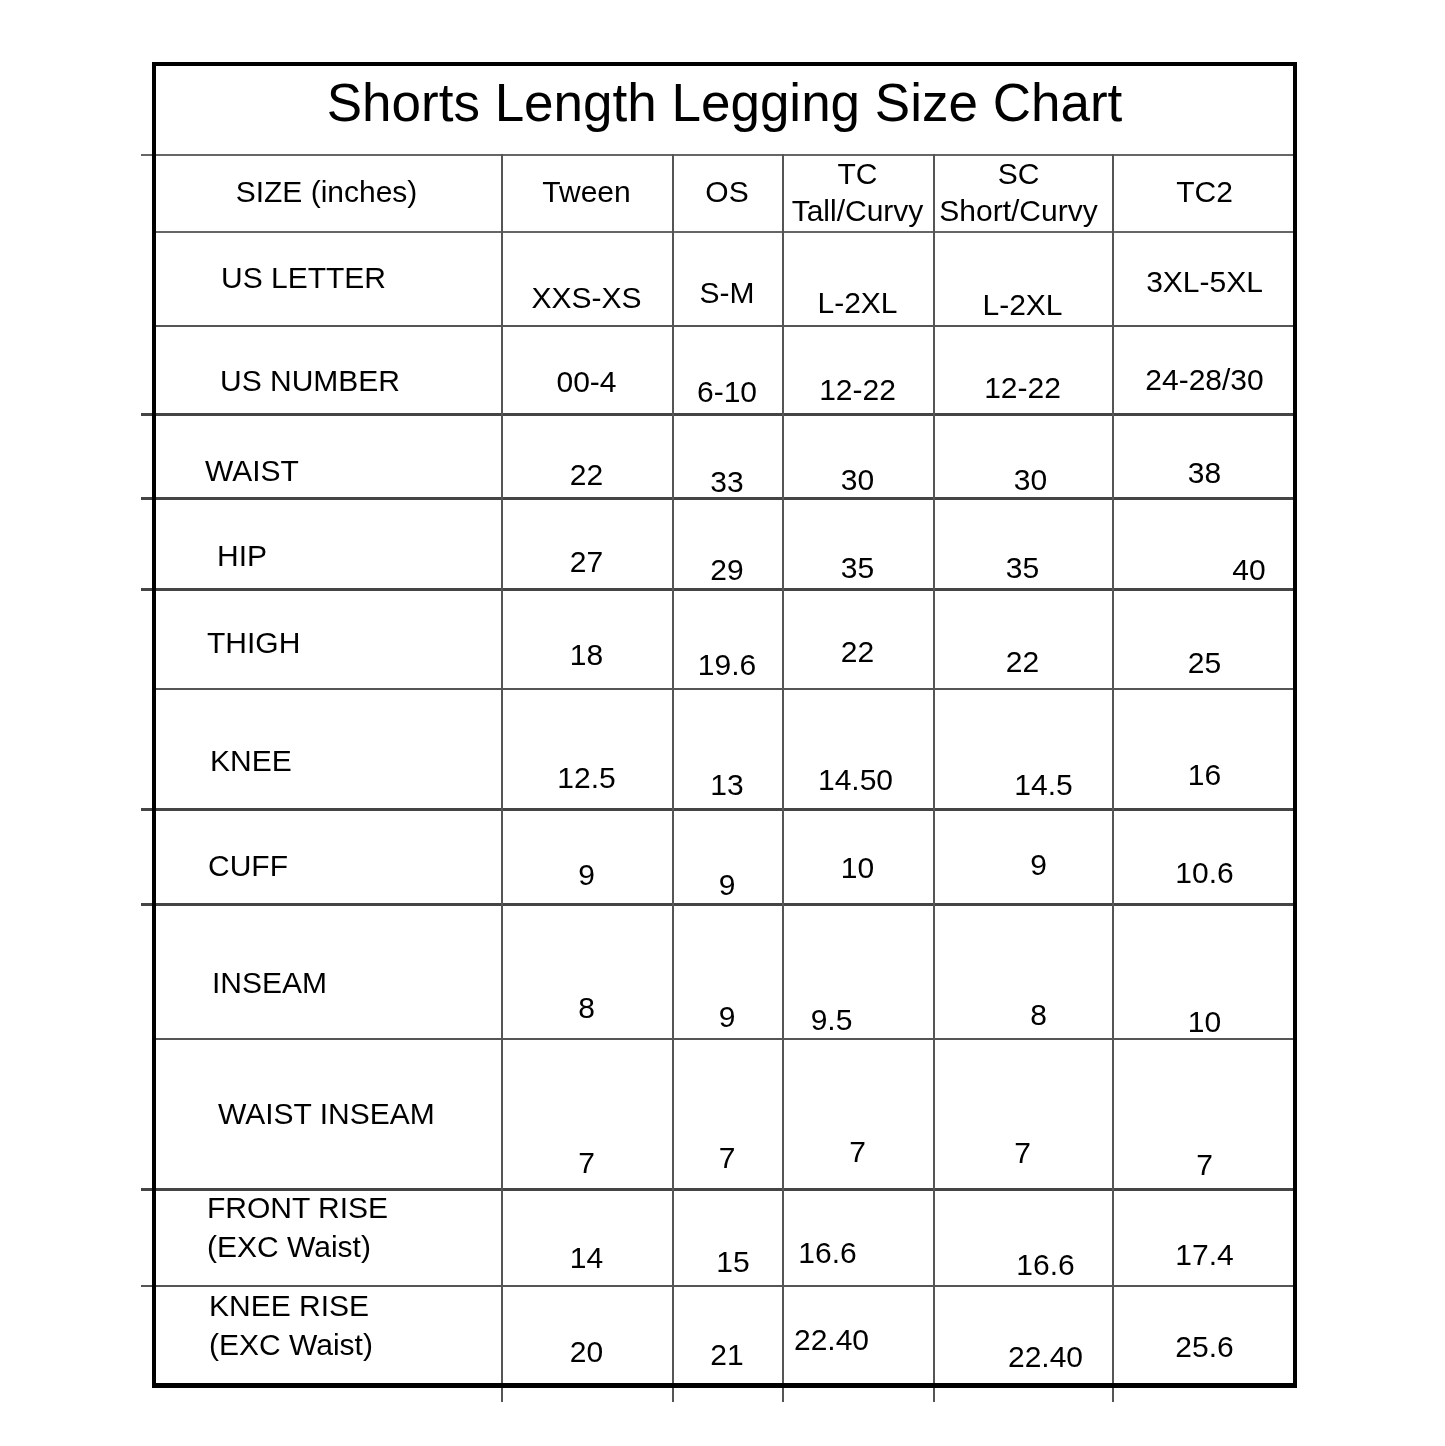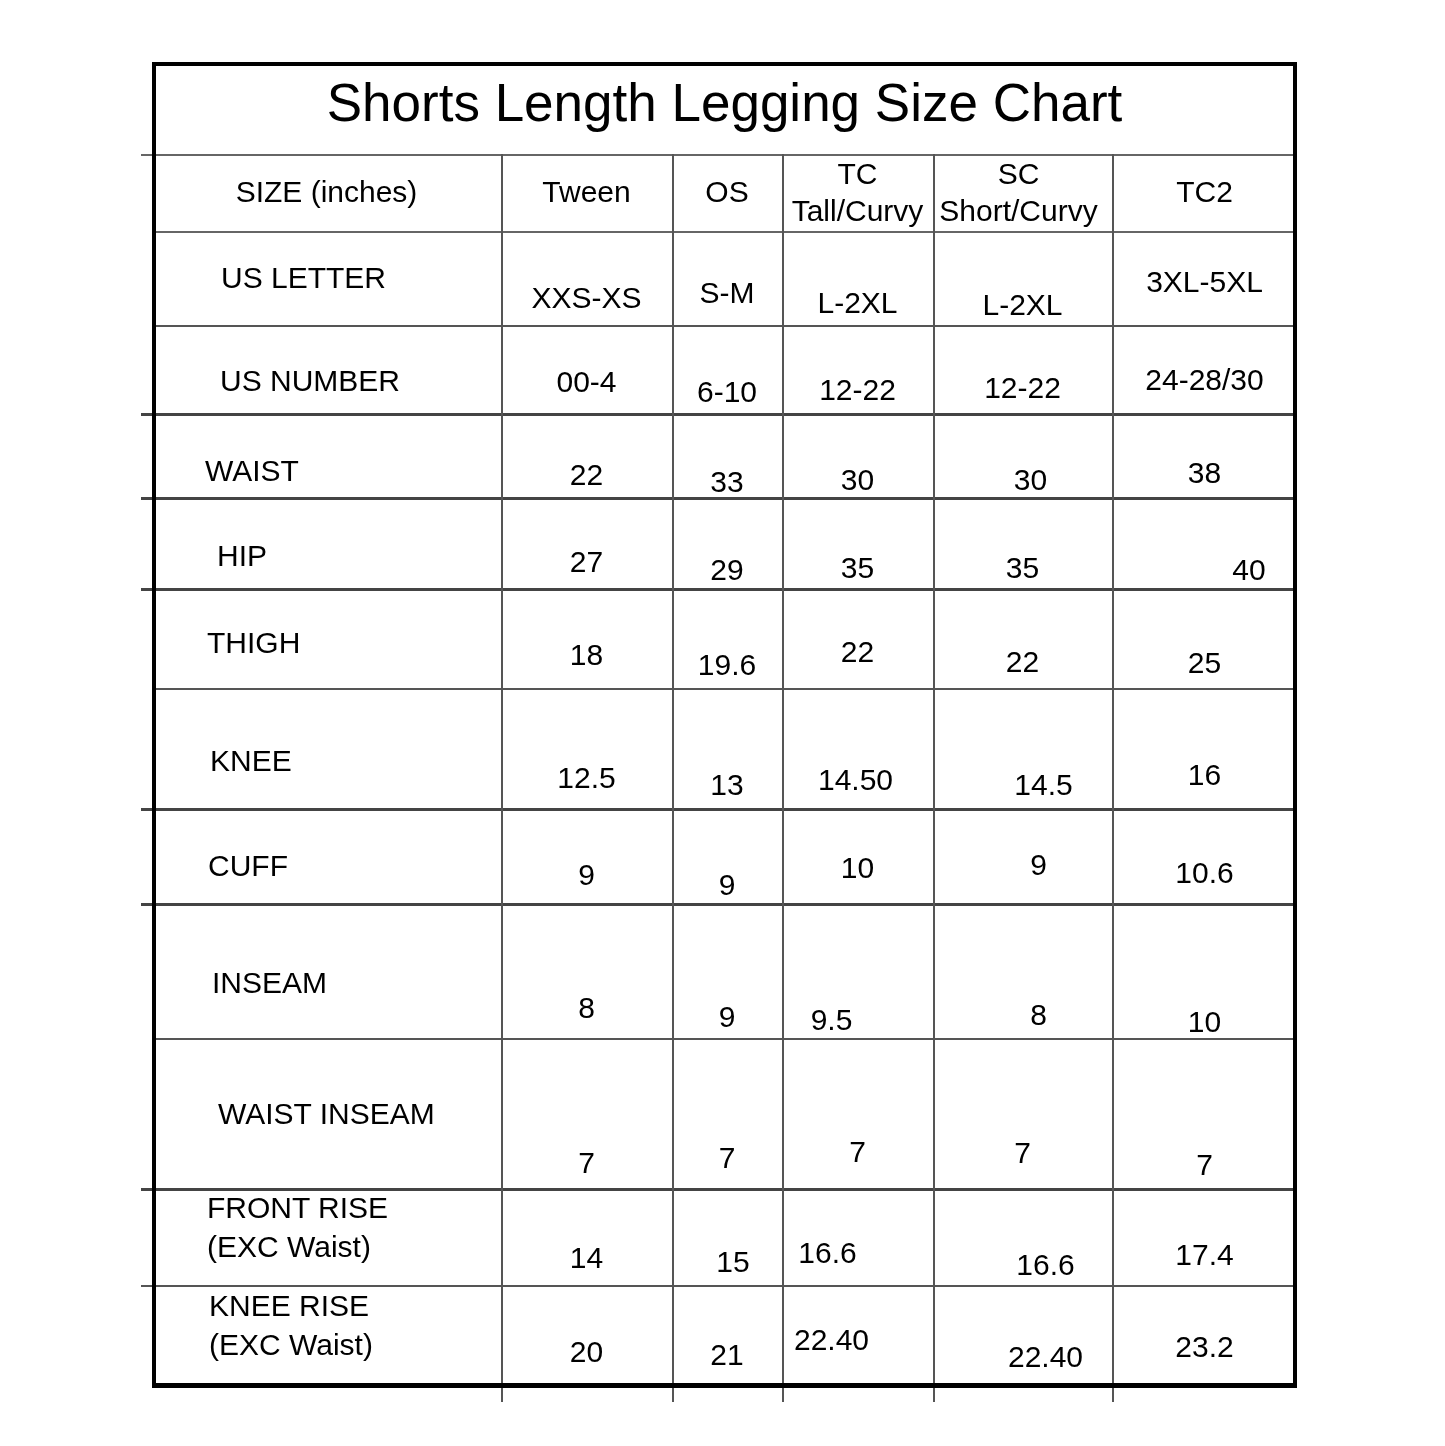--- a/index.html
+++ b/index.html
@@ -126,16 +126,16 @@
         <div class="cell-value" style="left: 575px; top: 1200px; margin-left: 6px;">15</div>
         <div class="cell-value" style="left: 675.5px; top: 1191px;">16.6</div>
         <div class="cell-value" style="left: 893.5px; top: 1203px;">16.6</div>
         <div class="cell-value" style="left: 1052.5px; top: 1193px;">17.4</div>
         <div class="row-label" style="left: 57px; top: 1263px;">KNEE RISE
 (EXC Waist)</div>
         <div class="cell-value" style="left: 434.5px; top: 1290px;">20</div>
         <div class="cell-value" style="left: 575px; top: 1293px;">21</div>
         <div class="cell-value" style="left: 679.5px; top: 1278px;">22.40</div>
         <div class="cell-value" style="left: 893.5px; top: 1295px;">22.40</div>
-        <div class="cell-value" style="left: 1052.5px; top: 1285px;">23.2</div>
+        <div class="cell-value" style="left: 1052.5px; top: 1285px;">25.6</div>
       </div>
   </div>
 </div>
 
 </body></html>

